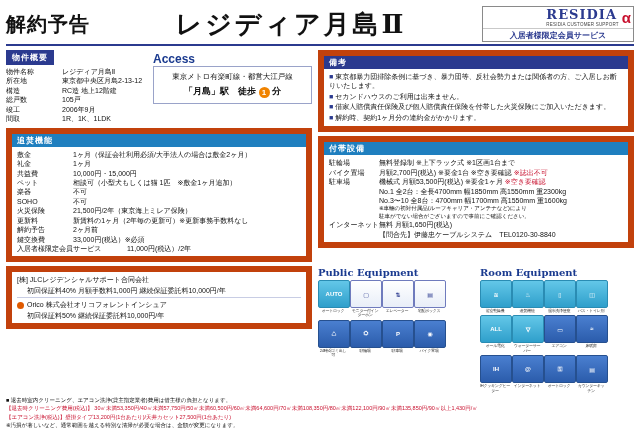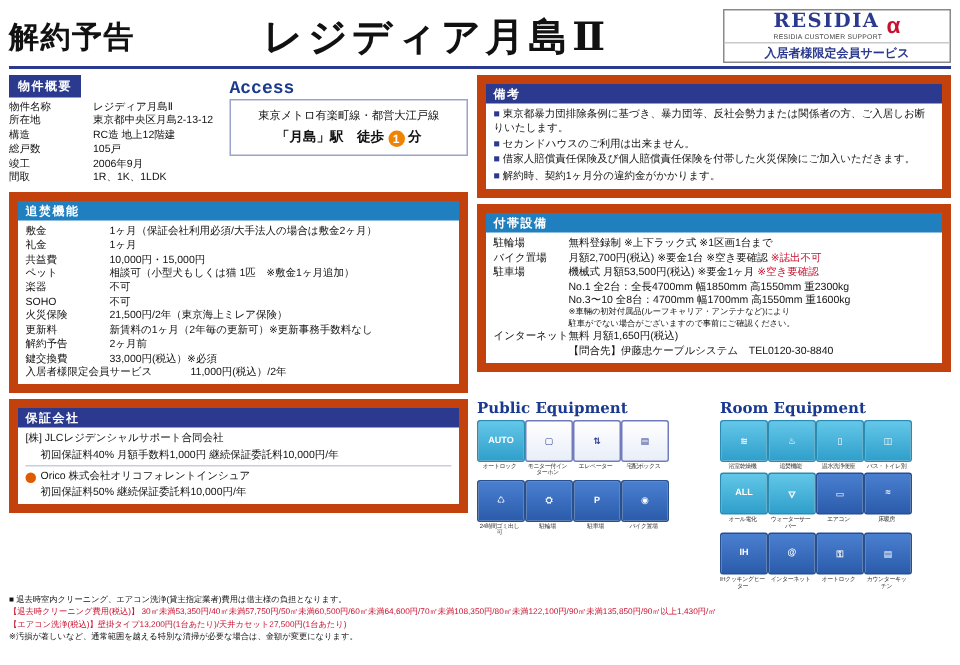--- a/index.html
+++ b/index.html
@@ -21,21 +21,21 @@
   }
   .bldg-name{
     font-size:26px;font-weight:bold;letter-spacing:3px;color:#111;
     font-family:"DejaVu Serif","Liberation Serif",serif;
     flex:1;text-align:center;white-space:nowrap;
   }
   .brand-box{
     border:1px solid #8a8a8a;width:150px;height:34px;display:flex;flex-direction:column;
     justify-content:center;background:#fff;
   }
-  .brand-top{display:flex;align-items:center;justify-content:center;gap:3px;border-bottom:1px solid #c9c9c9;padding:1px 2px;}
+  .brand-top{display:flex;align-items:center;justify-content:flex-end;gap:3px;border-bottom:1px solid #c9c9c9;padding:1px 2px;}
   .brand-word{font-size:13px;font-weight:bold;color:#2b3a8f;letter-spacing:1px;font-family:"DejaVu Serif","Liberation Serif",serif;}
   .brand-sub{font-size:4.5px;color:#444;letter-spacing:.2px;}
   .brand-bot{font-size:8px;font-weight:bold;color:#2b3a8f;text-align:center;padding:1px 0;}
   .brand-alpha{font-size:15px;color:#c8102e;font-weight:bold;line-height:1;}
 
   
   .sec-label{
     background:#2b3a8f;color:#fff;font-size:8px;font-weight:bold;
     padding:2px 6px;display:inline-block;letter-spacing:1px;
   }
@@ -46,21 +46,21 @@
   .col-r{width:316px;}
 
   .blk{border:6px solid #c2410c;margin-bottom:4px;background:#fff;}
   .blk-hd{background:#2b3a8f;color:#fff;font-size:8px;font-weight:bold;padding:1px 5px;letter-spacing:1px;}
   .blk-hd.cyan{background:#1f7fbf;}
   .blk-body{padding:3px 5px;line-height:1.45;font-size:7px;}
 
   .kv{display:flex;}
   .kv .k{width:56px;flex:0 0 56px;}
   .kv .v{flex:1;}
-  .access-ttl{font-size:12px;font-weight:bold;color:#1a3a8f;font-family:Liberation Mono, monospace;padding-top:2px;white-space:nowrap;}
+  .access-ttl{font-size:12px;font-weight:bold;color:#1a3a8f;font-family:Liberation Sans, sans-serif;padding-top:2px;white-space:nowrap;}
   .access-box{border:1px solid #9aa3c9;flex:1;padding:4px 6px;text-align:center;line-height:1.7;}
   .access-line1{font-size:7.5px;}
   .access-line2{font-size:9px;font-weight:bold;}
   .walk-num{display:inline-block;width:11px;height:11px;line-height:11px;border-radius:50%;background:#f08300;color:#fff;font-size:8px;text-align:center;vertical-align:-1px;}
 
   .note-line{margin:0 0 1px 0;}
   .red{color:#c8102e;}
   .bullet:before{content:"■ ";color:#2b3a8f;}
 
   
@@ -200,21 +200,20 @@
               <div class="v">33,000円(税込）※必須</div>
             </div>
           <div class="kv">
               <div class="k" style="width:110px;flex:0 0 110px;">入居者様限定会員サービス</div>
               <div class="v">11,000円(税込）/2年</div>
             </div>
         </div>
       </div>
 
       <div class="blk">
-        <div class="blk-hd">保証会社</div>
         <div class="blk-body tight">
           <div class="guar-row">
             <span>[株] JLCレジデンシャルサポート合同会社</span>
           </div>
           <div class="indent">
             <span>初回保証料40% 月額手数料1,000円</span>
             <span>継続保証委託料10,000円/年</span>
           </div>
           <hr class="sep">
           <div class="guar-row">

